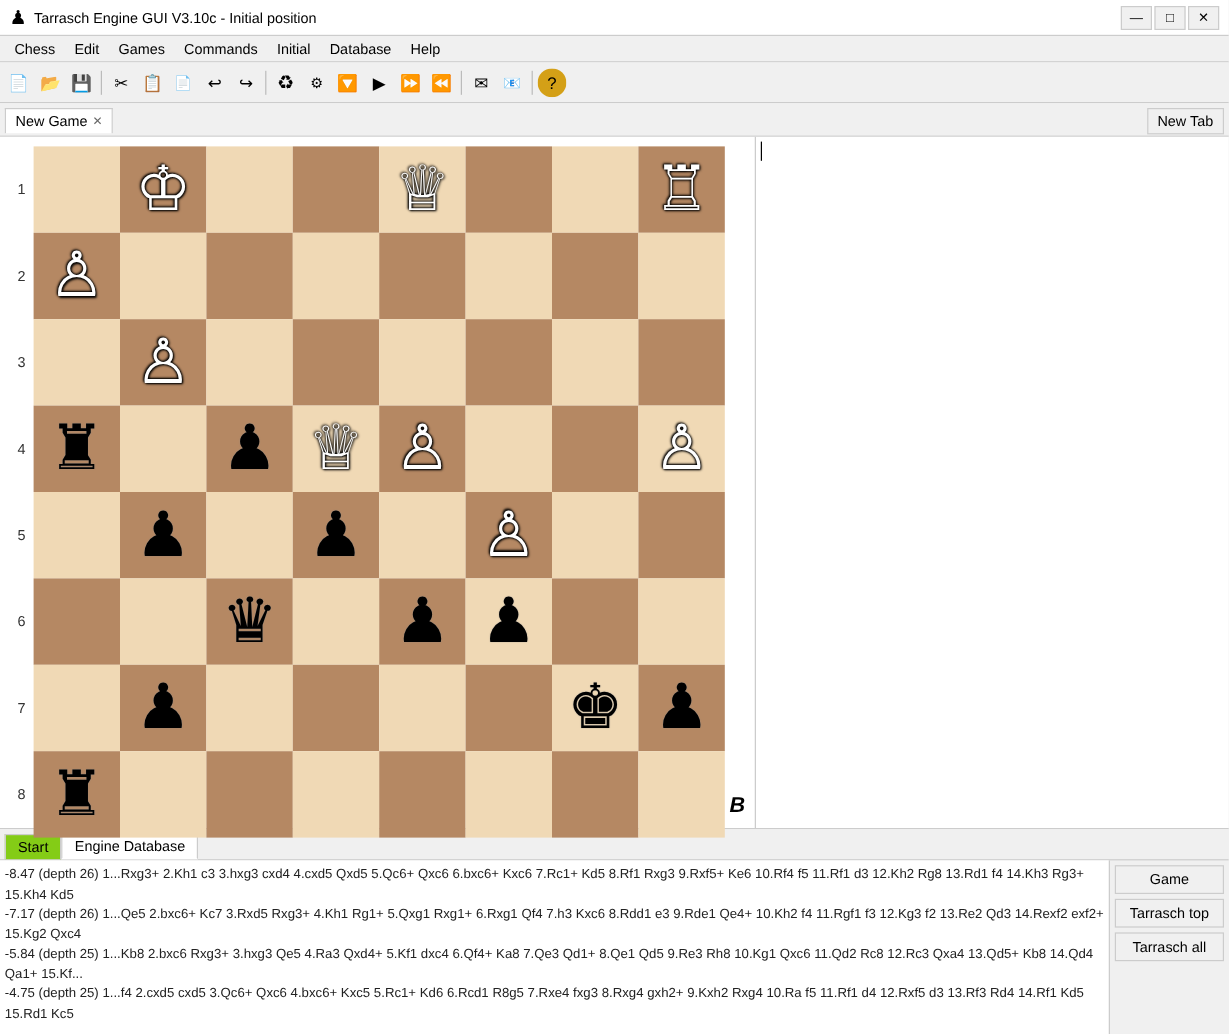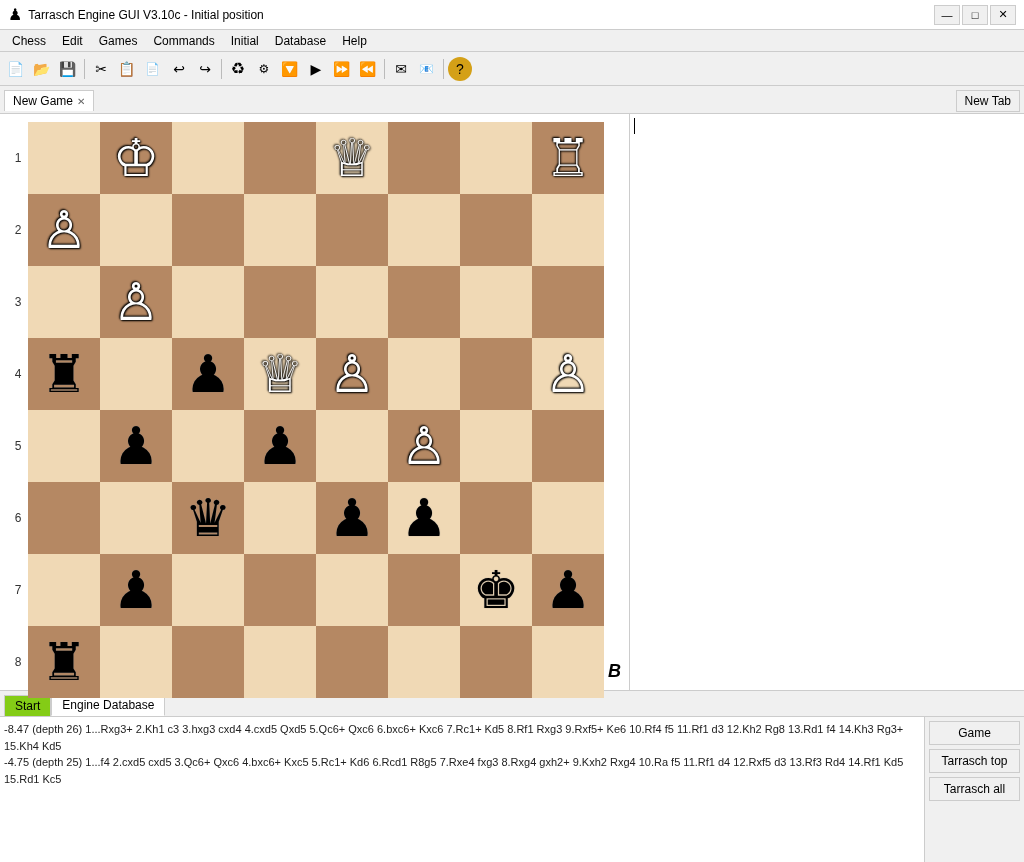--- a/index.html
+++ b/index.html
@@ -262,20 +262,22 @@
 
   <div id="analysis-tabs" style="display:flex; background:#f0f0f0; border-bottom:1px solid #ccc; height:26px; align-items:flex-end; padding:0 4px;">
     <div class="analysis-tab" style="padding:3px 10px; border:1px solid #ccc; border-bottom:none; background:#84cc16; cursor:pointer; font-size:12px; margin-right:0;">Start</div>
     <div class="analysis-tab active" style="padding:3px 10px; border:1px solid #ccc; border-bottom:1px solid #fff; background:#fff; cursor:pointer; font-size:12px; margin-right:2px;">Engine Database</div>
   </div>
 
   <div id="analysis-content" style="flex:1; display:flex;">
     <div id="analysis-text-area" style="flex:1; padding:4px; background:#fff; overflow-y:auto;">
       <div id="analysis-lines">
           <div class="analysis-line" style="font-size: 11px; color: rgb(34, 34, 34); line-height: 1.5; overflow-wrap: break-word;">-8.47 (depth 26) 1...Rxg3+ 2.Kh1 c3 3.hxg3 cxd4 4.cxd5 Qxd5 5.Qc6+ Qxc6 6.bxc6+ Kxc6 7.Rc1+ Kd5 8.Rf1 Rxg3 9.Rxf5+ Ke6 10.Rf4 f5 11.Rf1 d3 12.Kh2 Rg8 13.Rd1 f4 14.Kh3 Rg3+ 15.Kh4 Kd5</div>
+          <div class="analysis-line" style="font-size: 11px; color: rgb(34, 34, 34); line-height: 1.5; overflow-wrap: break-word;">-7.17 (depth 26) 1...Qe5 2.bxc6+ Kc7 3.Rxd5 Rxg3+ 4.Kh1 Rg1+ 5.Qxg1 Rxg1+ 6.Rxg1 Qf4 7.h3 Kxc6 8.Rdd1 e3 9.Rde1 Qe4+ 10.Kh2 f4 11.Rgf1 f3 12.Kg3 f2 13.Re2 Qd3 14.Rexf2 exf2+ 15.Kg2 Qxc4</div>
+          <div class="analysis-line" style="font-size: 11px; color: rgb(34, 34, 34); line-height: 1.5; overflow-wrap: break-word;">-5.84 (depth 25) 1...Kb8 2.bxc6 Rxg3+ 3.hxg3 Qe5 4.Ra3 Qxd4+ 5.Kf1 dxc4 6.Qf4+ Ka8 7.Qe3 Qd1+ 8.Qe1 Qd5 9.Re3 Rh8 10.Kg1 Qxc6 11.Qd2 Rc8 12.Rc3 Qxa4 13.Qd5+ Kb8 14.Qd4 Qa1+ 15.Kf...</div>
           <div class="analysis-line" style="font-size: 11px; color: rgb(34, 34, 34); line-height: 1.5; overflow-wrap: break-word;">-4.75 (depth 25) 1...f4 2.cxd5 cxd5 3.Qc6+ Qxc6 4.bxc6+ Kxc5 5.Rc1+ Kd6 6.Rcd1 R8g5 7.Rxe4 fxg3 8.Rxg4 gxh2+ 9.Kxh2 Rxg4 10.Ra f5 11.Rf1 d4 12.Rxf5 d3 13.Rf3 Rd4 14.Rf1 Kd5 15.Rd1 Kc5</div>
         </div>
     </div>
     <div id="analysis-buttons" style="display:flex; flex-direction:column; gap:4px; padding:4px; width:100px; border-left:1px solid #ccc;">
       <button class="analysis-btn" style="padding:4px 8px; border:1px solid #ccc; background:#f0f0f0; cursor:pointer; font-size:12px;">Game</button>
       <button class="analysis-btn" style="padding:4px 8px; border:1px solid #ccc; background:#f0f0f0; cursor:pointer; font-size:12px;">Tarrasch top</button>
       <button class="analysis-btn" style="padding:4px 8px; border:1px solid #ccc; background:#f0f0f0; cursor:pointer; font-size:12px;">Tarrasch all</button>
     </div>
   </div>
 </div>

